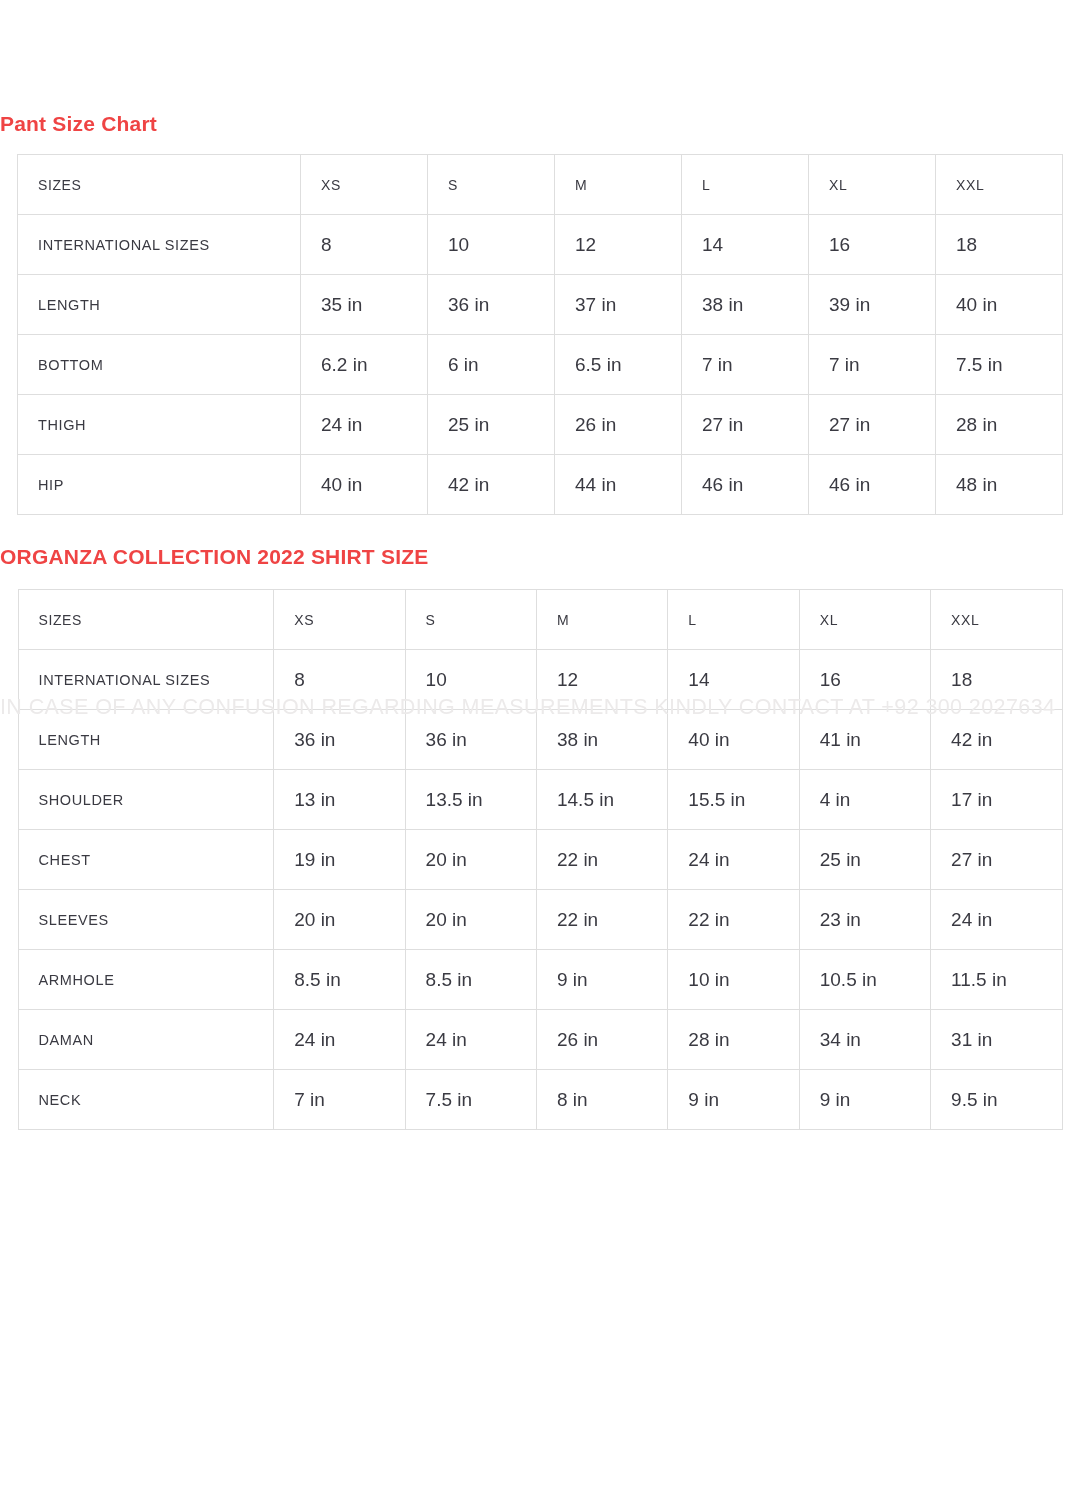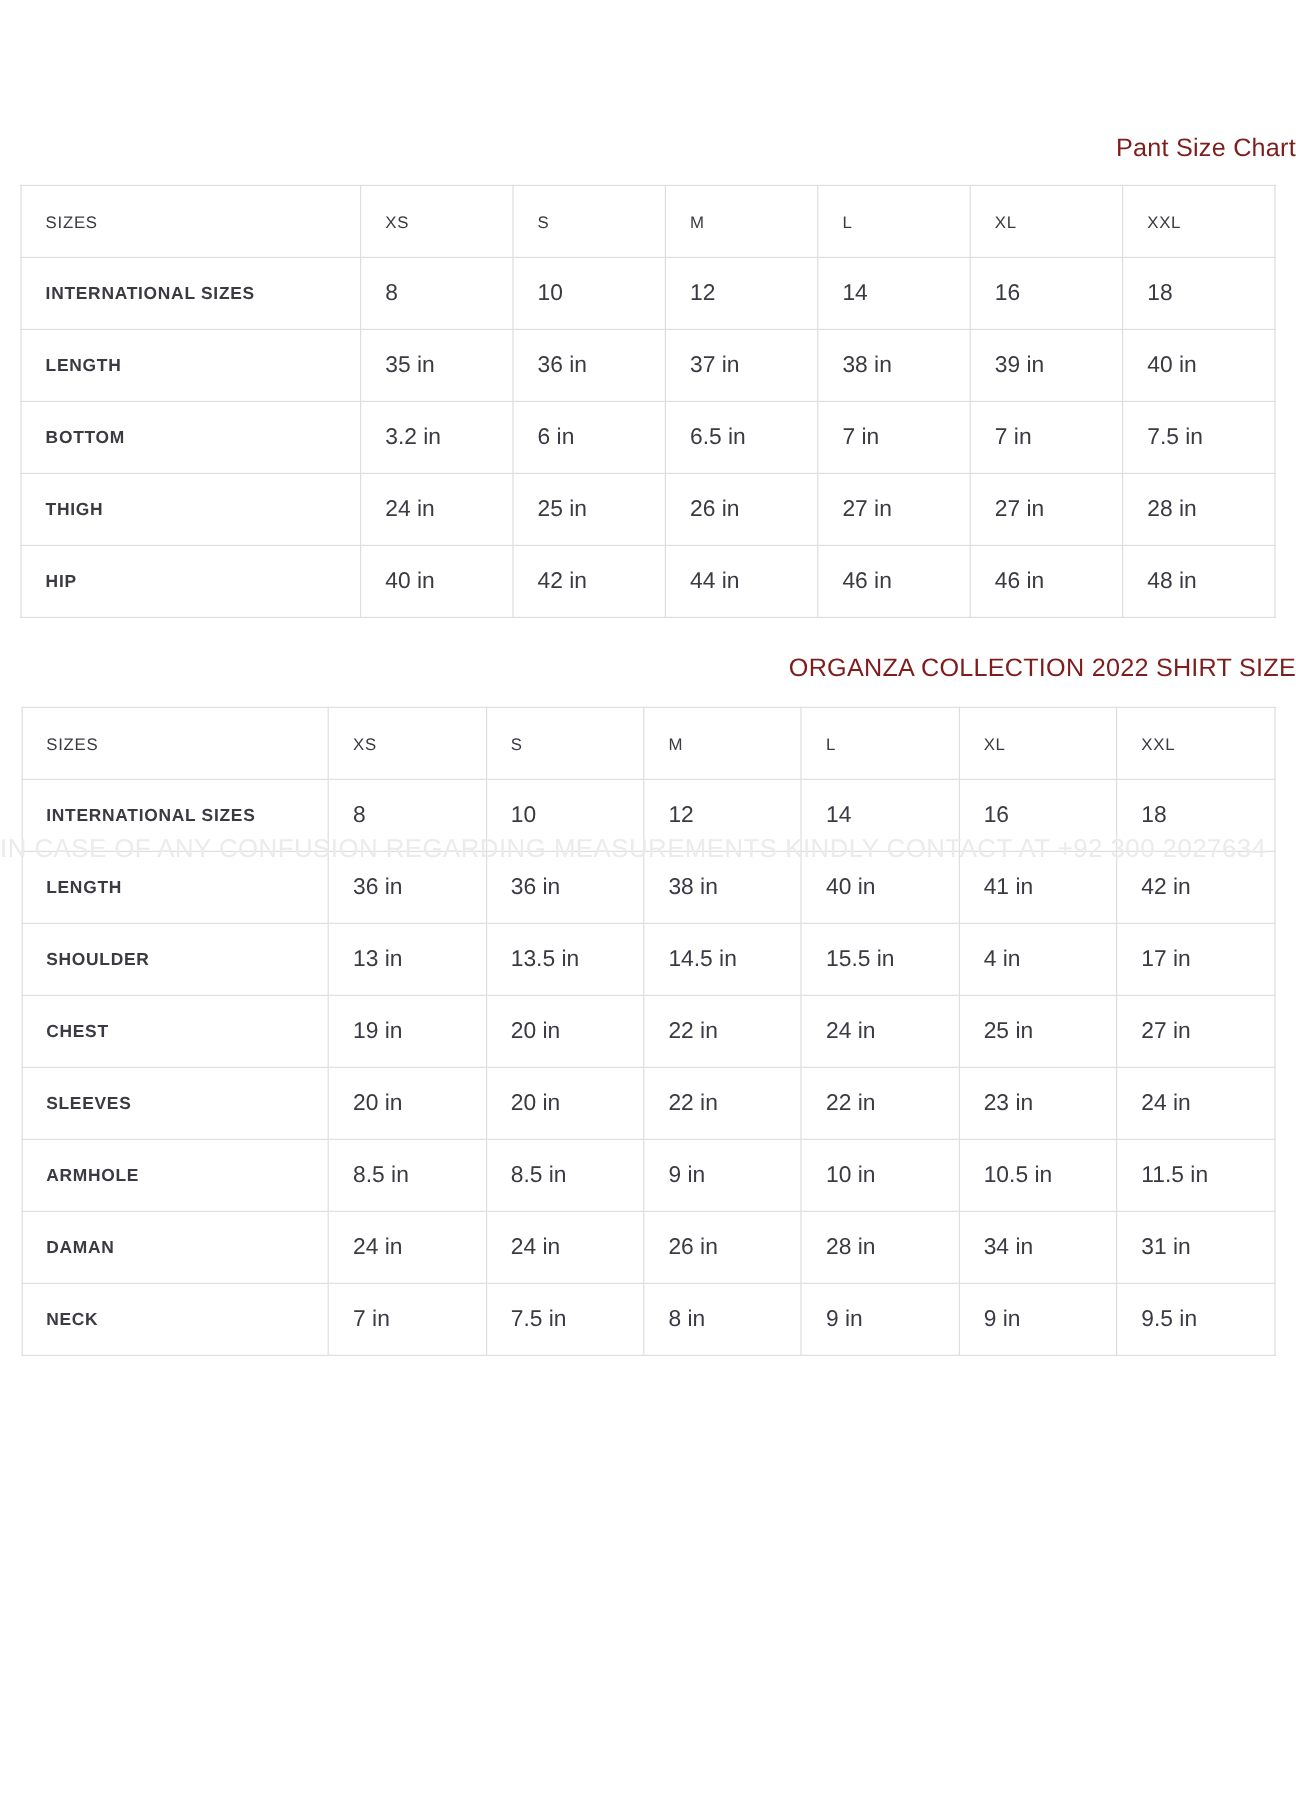--- a/index.html
+++ b/index.html
@@ -15,24 +15,24 @@
     position: relative;
     overflow: hidden;
   }
   .page {
     position: relative;
     width: 1080px;
     height: 1503px;
     box-sizing: border-box;
   }
   .chart-title {
-    text-align: right;
+    text-align: left;
     font-size: 21px;
-    color: #7f1d1d;
-    font-weight: 400;
+    color: #ef4444;
+    font-weight: 700;
     letter-spacing: 0.2px;
   }
   #pant-title {
     margin-top: 112px;
     margin-bottom: 18px;
   }
   #shirt-title {
     margin-top: 30px;
     margin-bottom: 20px;
     font-size: 21px;
@@ -48,21 +48,20 @@
     padding: 0 20px;
     vertical-align: middle;
     font-size: 19px;
     color: #3a3a42;
     font-weight: 400;
   }
   table.size-table td.label {
     font-size: 14.5px;
     letter-spacing: 0.6px;
     color: #3a3a42;
-    font-weight: bold;
   }
   table.size-table tr.head td {
     font-size: 14px;
     letter-spacing: 0.6px;
   }
   #pant-table td { height: 59px; }
   #pant-table col.c0 { width: 283px; }
   #pant-table col.cn { width: 127px; }
 
   #shirt-table td { height: 59px; }
@@ -122,21 +121,21 @@
           <td class="label">LENGTH</td>
           <td>35 in</td>
           <td>36 in</td>
           <td>37 in</td>
           <td>38 in</td>
           <td>39 in</td>
           <td>40 in</td>
         </tr>
         <tr>
           <td class="label">BOTTOM</td>
-          <td>3.2 in</td>
+          <td>6.2 in</td>
           <td>6 in</td>
           <td>6.5 in</td>
           <td>7 in</td>
           <td>7 in</td>
           <td>7.5 in</td>
         </tr>
         <tr>
           <td class="label">THIGH</td>
           <td>24 in</td>
           <td>25 in</td>

